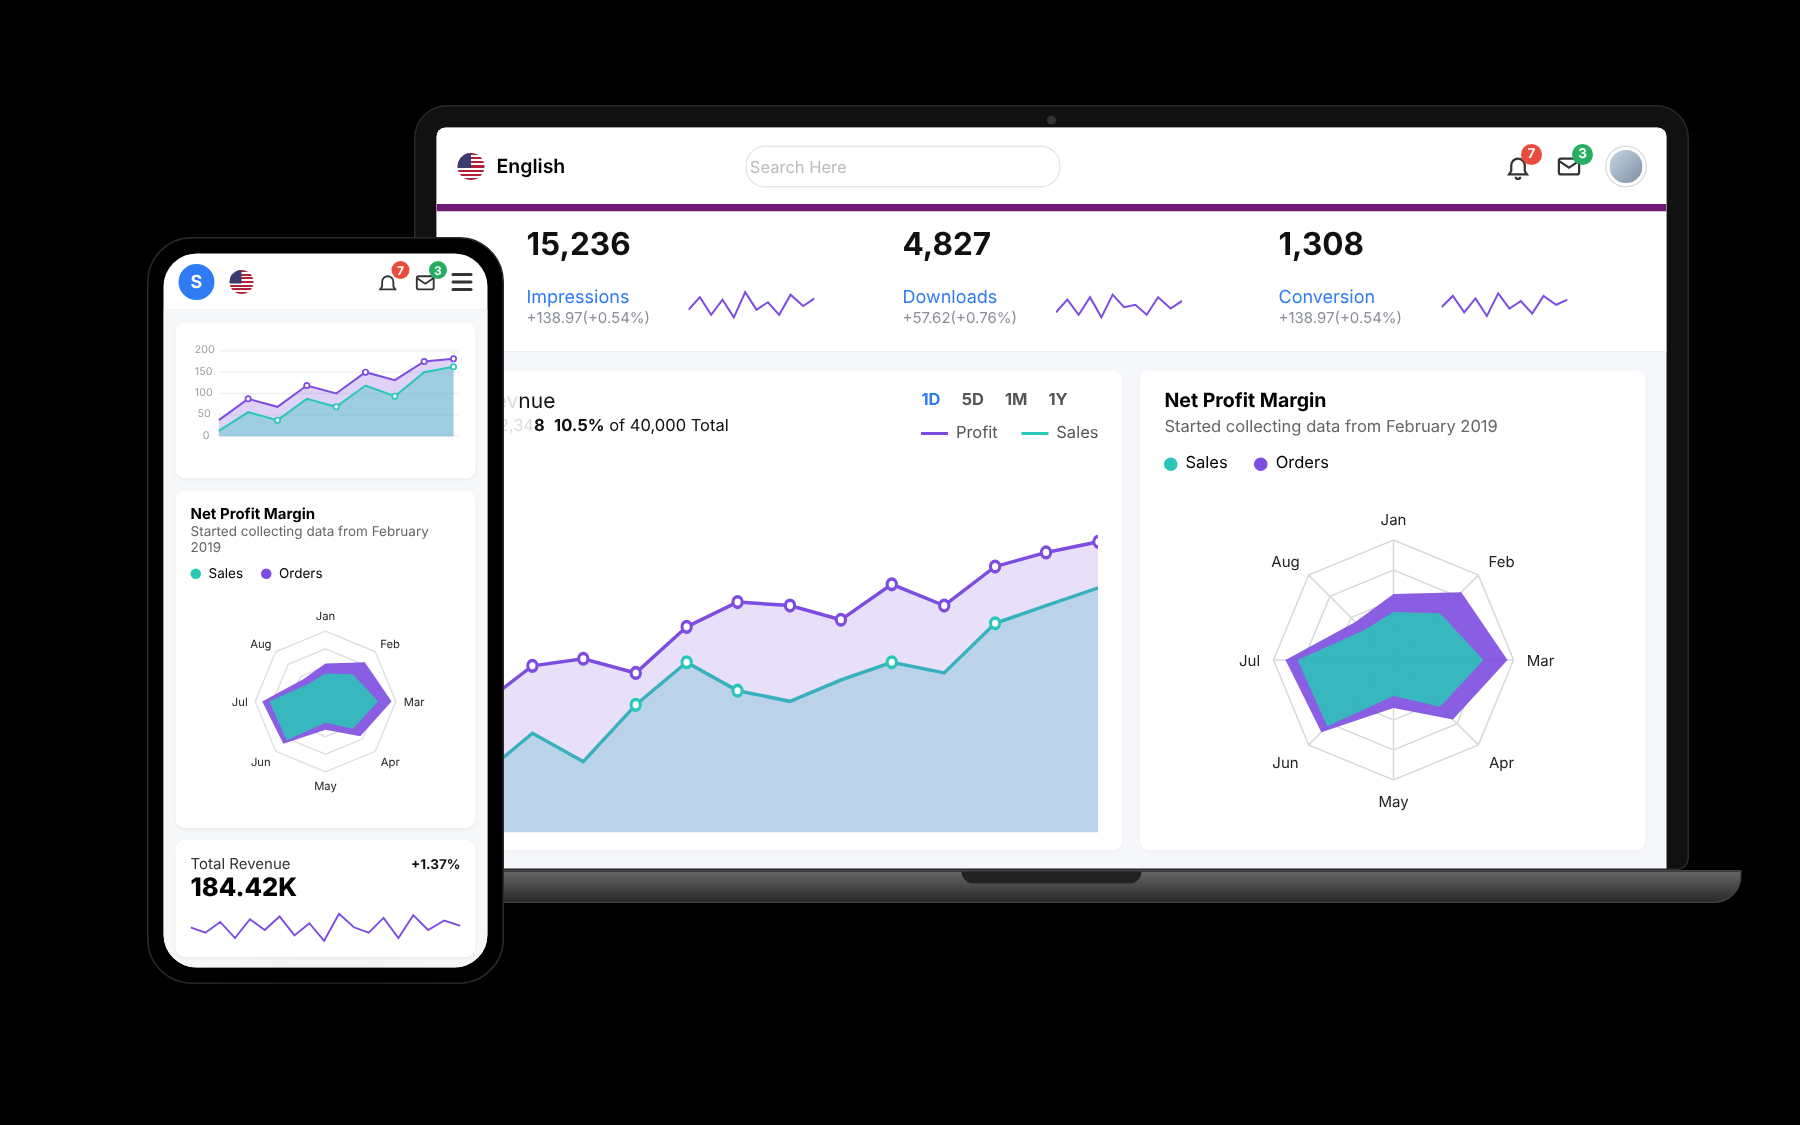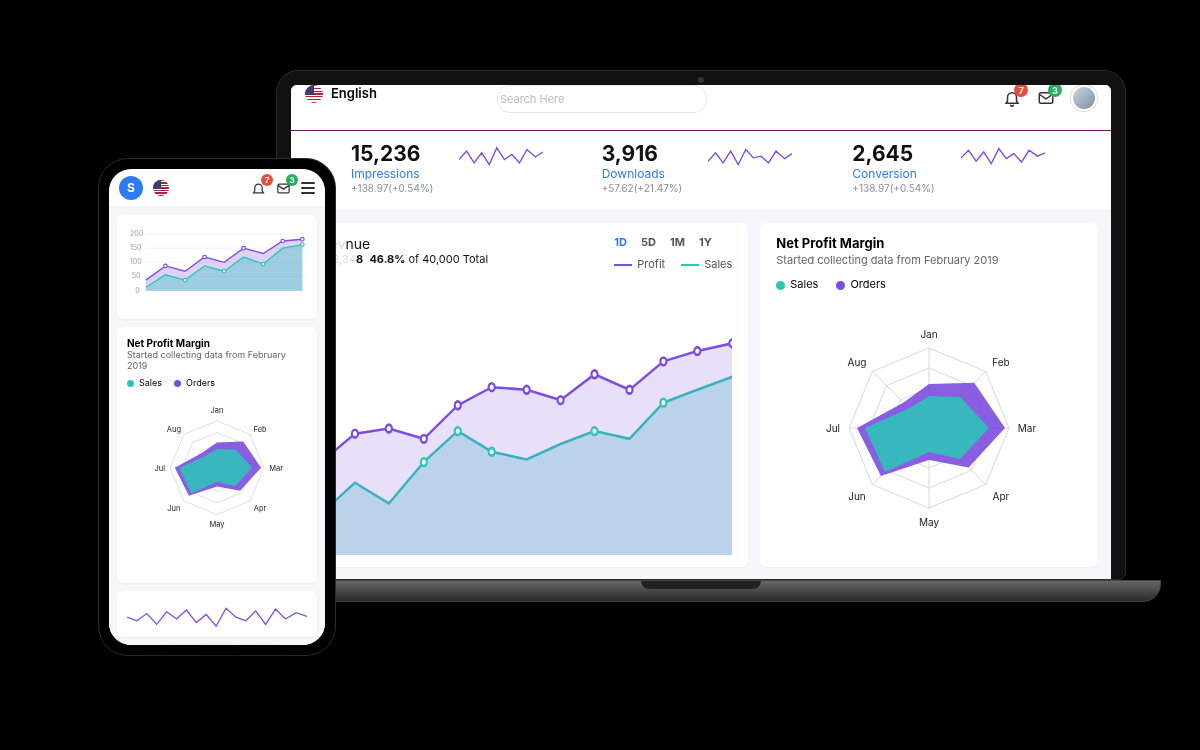--- a/index.html
+++ b/index.html
@@ -17,38 +17,38 @@
   
   .laptop{position:absolute;left:276px;top:70px;width:850px}
   .lid{background:#111;border-radius:22px 22px 8px 8px;padding:14px 14px 0 14px;height:510px;border:1px solid #2a2a2a;position:relative}
   .cam{position:absolute;top:6px;left:50%;transform:translateX(-50%);width:6px;height:6px;border-radius:50%;background:#333}
   .screen{background:var(--bg);height:100%;border-radius:6px 6px 0 0;overflow:hidden;display:flex;flex-direction:column}
   .base{height:22px;background:linear-gradient(#666,#2a2a2a);border-radius:0 0 18px 18px;width:920px;position:relative;left:-35px;border:1px solid #444}
   .notch{width:120px;height:8px;background:#222;border-radius:0 0 10px 10px;margin:0 auto}
   .shadowL{position:absolute;left:-34px;bottom:-34px;width:960px;height:50px;background:radial-gradient(ellipse,rgba(0,0,0,.55),transparent 70%);filter:blur(6px)}
 
   
-  .hdr{background:#fff;height:46px;display:flex;align-items:flex-start;padding:0 14px;border-bottom:1px solid #701a75}
+  .hdr{background:#fff;height:56px;display:flex;align-items:center;padding:0 14px;border-bottom:5px solid #701a75}
   .flag{width:18px;height:18px;border-radius:50%;background:
     linear-gradient(#b22234 0 7.7%,#fff 0 15.4%,#b22234 0 23.1%,#fff 0 30.8%,#b22234 0 38.4%,#fff 0 46%,#b22234 0 53.8%,#fff 0 61.5%,#b22234 0 69.2%,#fff 0 76.9%,#b22234 0 84.6%,#fff 0 92.3%,#b22234 0 100%);
     position:relative;overflow:hidden}
   .flag::after{content:"";position:absolute;left:0;top:0;width:9px;height:10px;background:#3c3b6e}
   .lang{margin-left:8px;font-weight:600;font-size:13px}
   .search{margin-left:120px;width:210px;height:28px;border:1px solid #e5e7eb;border-radius:13px;font-size:11px;color:#888;display:flex;align-items:center;padding:0 2px;background:#fff}
   .hdr-right{margin-left:auto;display:flex;align-items:center;gap:16px}
   .ico{width:18px;height:18px;position:relative;color:#333}
   .badge{position:absolute;top:-6px;right:-7px;min-width:14px;height:14px;padding:0 2px;border-radius:7px;color:#fff;font-size:9px;font-weight:700;display:flex;align-items:center;justify-content:center}
   .bR{background:#e74c3c}.bG{background:#27ae60}
   .avatar{width:26px;height:26px;border-radius:50%;background:linear-gradient(135deg,#c9d6e2,#7b8fa3);border:2px solid #fff;box-shadow:0 0 0 1px #ddd}
 
   
   .stats{background:#fff;display:flex;gap:10px;padding:12px 18px 16px 60px;border-bottom:1px solid #eceff3}
-  .stat{display:flex;align-items:flex-start;gap:26px;flex:1}
+  .stat{display:flex;align-items:flex-end;gap:26px;flex:1}
   .stat .num{font-size:21px;font-weight:700;color:var(--ink);line-height:1}
-  .stat .lbl{color:var(--blue);font-size:12px;margin-top:2px}
+  .stat .lbl{color:var(--blue);font-size:12px;margin-top:16px}
   .stat .diff{font-size:10px;color:var(--muted);margin-top:1px}
   .spark{flex:0 0 84px;height:28px}
 
   
   .panels{flex:1;display:flex;gap:12px;padding:12px 14px;overflow:hidden}
   .card{background:var(--card);border-radius:6px;padding:12px 16px;box-shadow:0 1px 2px rgba(0,0,0,.04);display:flex;flex-direction:column}
   .cardL{flex:1.35}
   .cardR{flex:1}
   .rev-head{display:flex;justify-content:space-between;align-items:flex-start}
   .rev-ttl{font-size:14px;color:#111}
@@ -125,48 +125,48 @@
             <div class="num">15,236</div>
             <div class="lbl">Impressions</div>
             <div class="diff">+138.97(+0.54%)</div>
           </div>
           <svg class="spark" viewBox="0 0 100 30">
             <polyline fill="none" stroke="#7d4ce0" stroke-width="1.6" points="0,18 9,8 18,22 27,10 36,24 45,4 54,18 63,12 72,22 81,6 91,15 100,9"></polyline>
           </svg>
         </div>
         <div class="stat">
           <div>
-            <div class="num">3,916</div>
+            <div class="num">4,827</div>
             <div class="lbl">Downloads</div>
-            <div class="diff">+57.62(+21.47%)</div>
+            <div class="diff">+57.62(+0.76%)</div>
           </div>
           <svg class="spark" viewBox="0 0 100 30">
             <polyline fill="none" stroke="#7d4ce0" stroke-width="1.6" points="0,20 9,10 18,22 27,8 36,24 45,6 54,16 63,14 72,22 81,8 91,17 100,11"></polyline>
           </svg>
         </div>
         <div class="stat">
           <div>
-            <div class="num">2,645</div>
+            <div class="num">1,308</div>
             <div class="lbl">Conversion</div>
             <div class="diff">+138.97(+0.54%)</div>
           </div>
           <svg class="spark" viewBox="0 0 100 30">
             <polyline fill="none" stroke="#7d4ce0" stroke-width="1.6" points="0,16 9,7 18,20 27,9 36,23 45,5 54,17 63,11 72,21 81,7 91,14 100,10"></polyline>
           </svg>
         </div>
       </div>
 
       <div class="panels">
         <div class="card cardL">
           <div class="rev-head">
             <div>
               <div class="rev-ttl"><span style="opacity:.15">Rev</span><span>nue</span></div>
               <div class="rev-sub">
                 <span style="opacity:.15">$12,34</span><b>8</b>&nbsp;
-                <b>46.8%</b><span> of 40,000 Total</span>
+                <b>10.5%</b><span> of 40,000 Total</span>
               </div>
             </div>
             <div style="text-align:right">
               <div class="rangeTabs">
                 <span class="on">1D</span>
                 <span>5D</span>
                 <span>1M</span>
                 <span>1Y</span>
               </div>
               <div class="legend">
@@ -352,19 +352,26 @@
               <text x="0" y="63">May</text>
               <text x="-46" y="46">Jun</text>
               <text x="-61" y="3">Jul</text>
               <text x="-46" y="-38">Aug</text>
             </g>
           </g>
         </svg>
       </div>
 
       <div class="pcard" style="padding-bottom:0">
+        <div style="display:flex;align-items:baseline">
+          <div>
+            <div style="font-size:10px;color:#333">Total Revenue</div>
+            <div class="pbig">184.42K</div>
+          </div>
+          <div class="pillsR">+1.37%</div>
+        </div>
         <svg viewBox="0 0 200 40" width="100%" height="36" style="display:block">
           <polyline fill="none" stroke="#7d4ce0" stroke-width="1.4" points="0,18 11,22 22,14 33,26 44,12 55,20 66,10 77,24 88,15 99,28 110,8 121,18 132,22 143,11 154,26 165,9 176,20 188,13 200,17"></polyline>
         </svg>
       </div>
     </div>
   </div>
 </div>
 
 </body></html>

